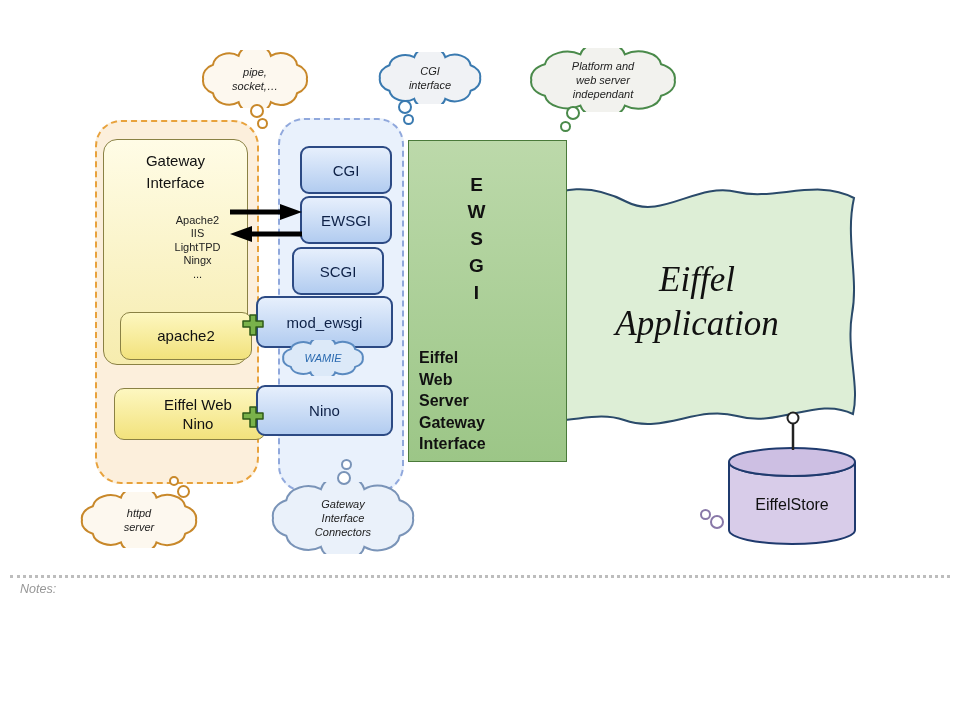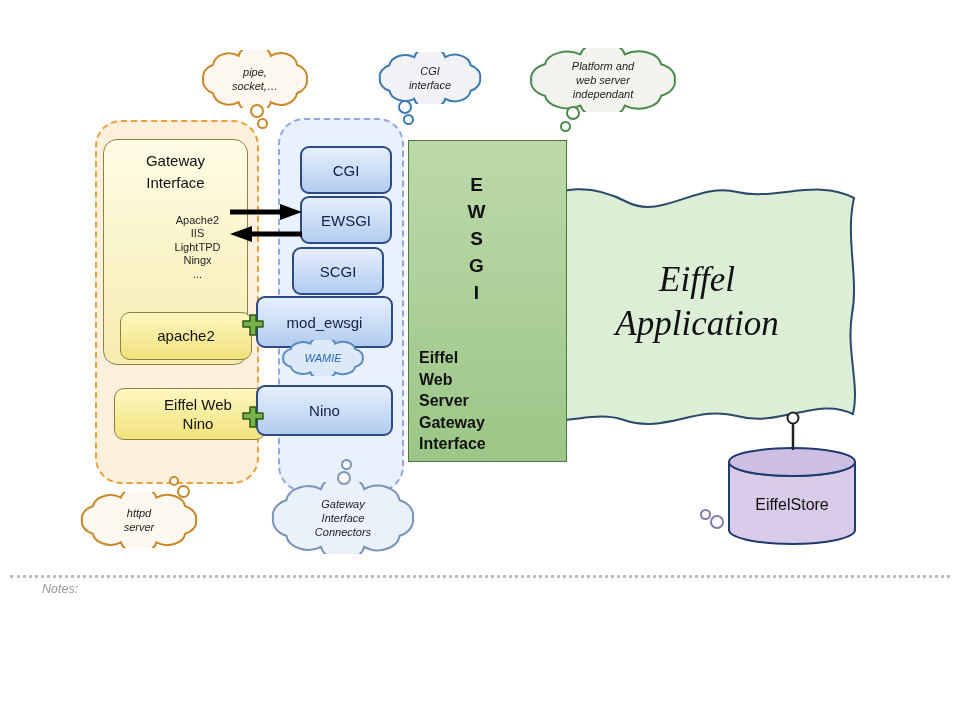--- a/index.html
+++ b/index.html
@@ -202,15 +202,15 @@
   <div class="dot dot-green" style="left:566px;top:106px;width:10px;height:10px;"></div>
   <div class="dot dot-green" style="left:560px;top:121px;width:7px;height:7px;"></div>
   <div class="dot dot-orange" style="left:177px;top:485px;width:9px;height:9px;"></div>
   <div class="dot dot-orange" style="left:169px;top:476px;width:6px;height:6px;"></div>
   <div class="dot dot-lblue" style="left:337px;top:471px;width:10px;height:10px;"></div>
   <div class="dot dot-lblue" style="left:341px;top:459px;width:7px;height:7px;"></div>
   <div class="dot dot-purple" style="left:710px;top:515px;width:10px;height:10px;"></div>
   <div class="dot dot-purple" style="left:700px;top:509px;width:7px;height:7px;"></div>
 
   <div class="sep"></div>
-  <div class="note" style="left:20px;top:581px;margin-left:22px;">Notes:</div>
+  <div class="note" style="left:20px;top:581px;">Notes:</div>
 
 </div>
 
 </body></html>

